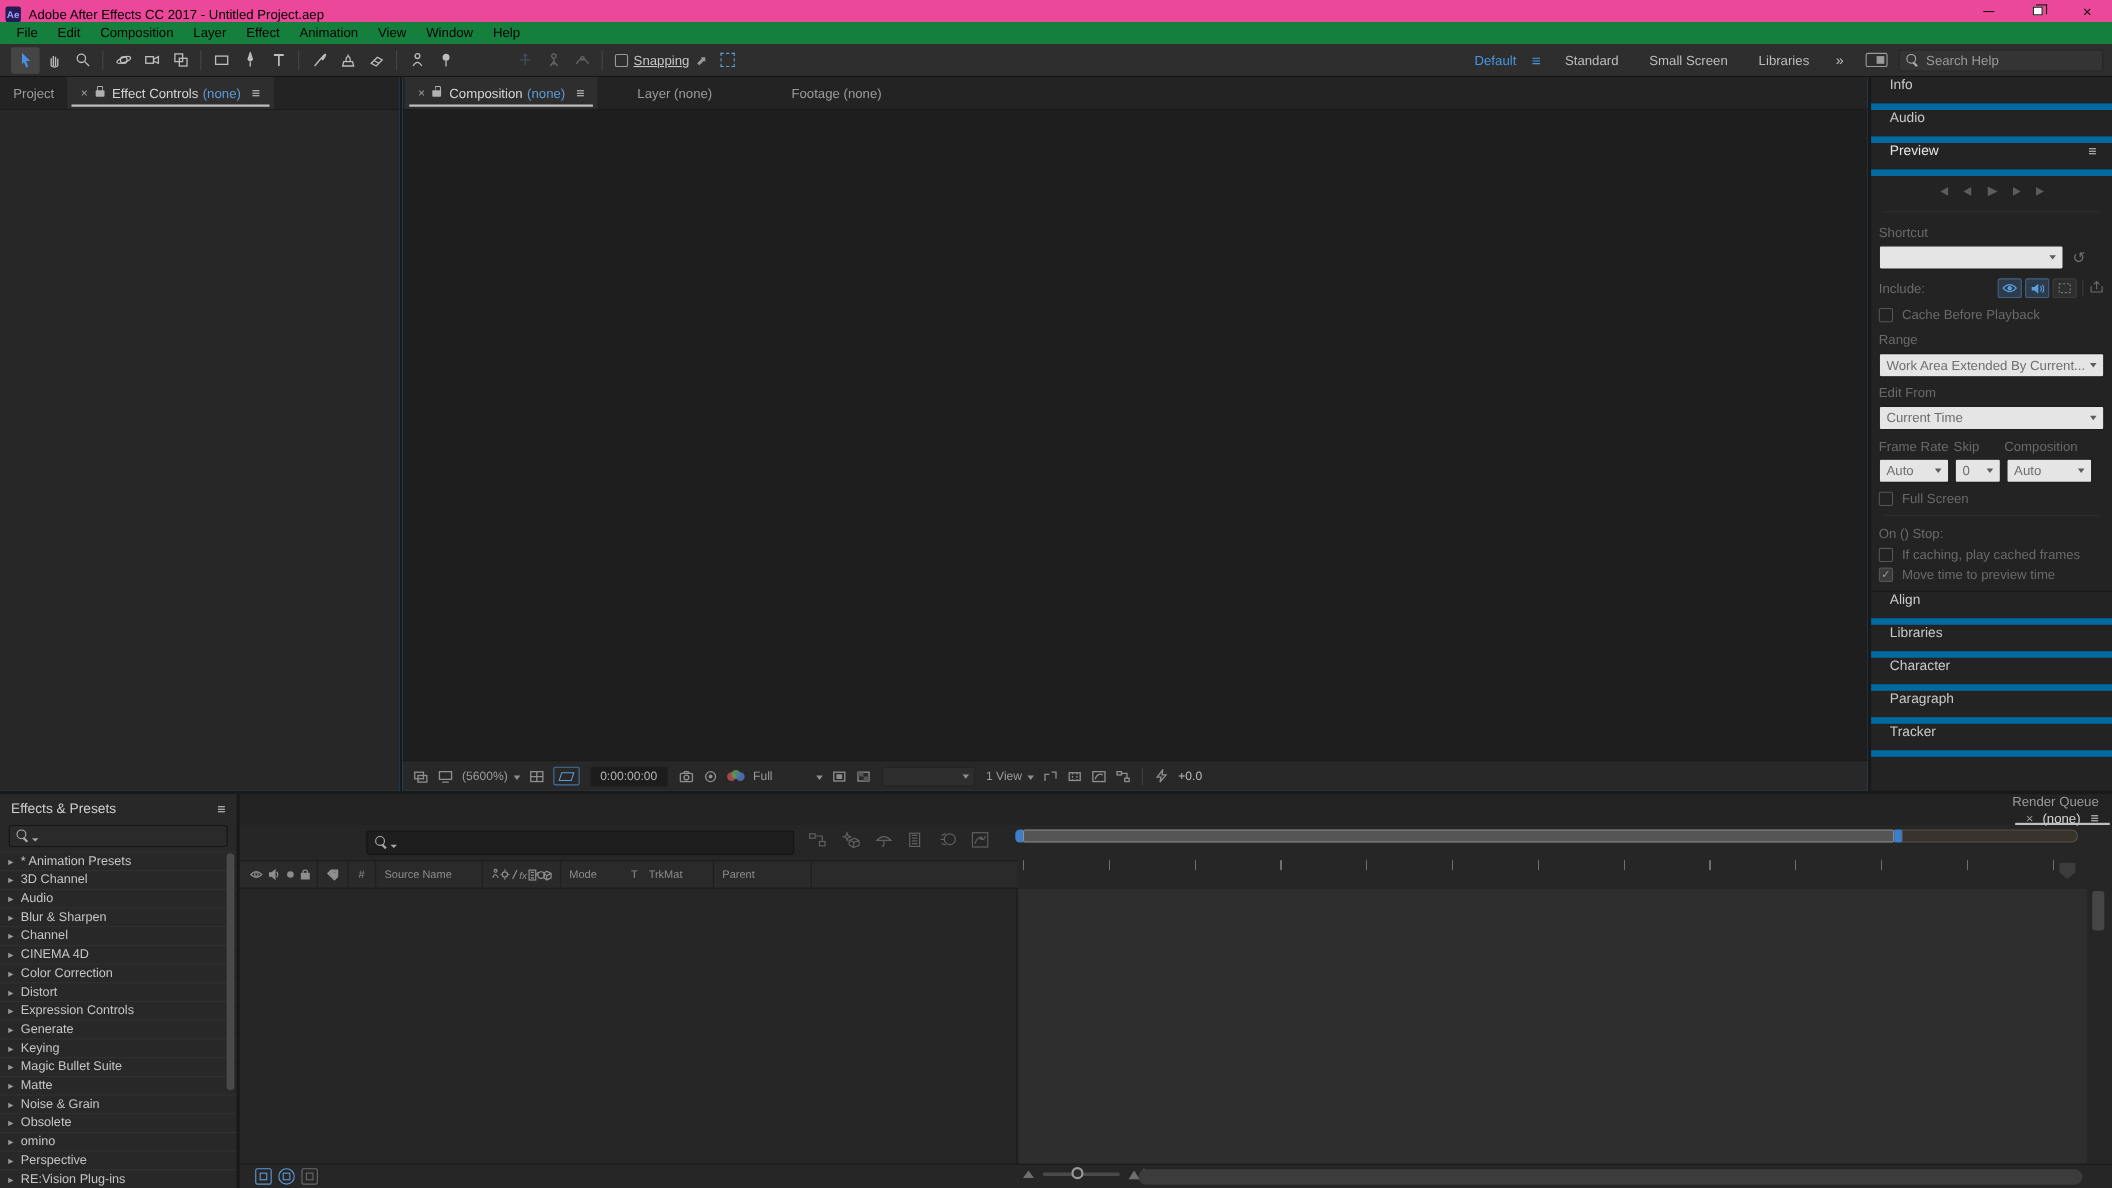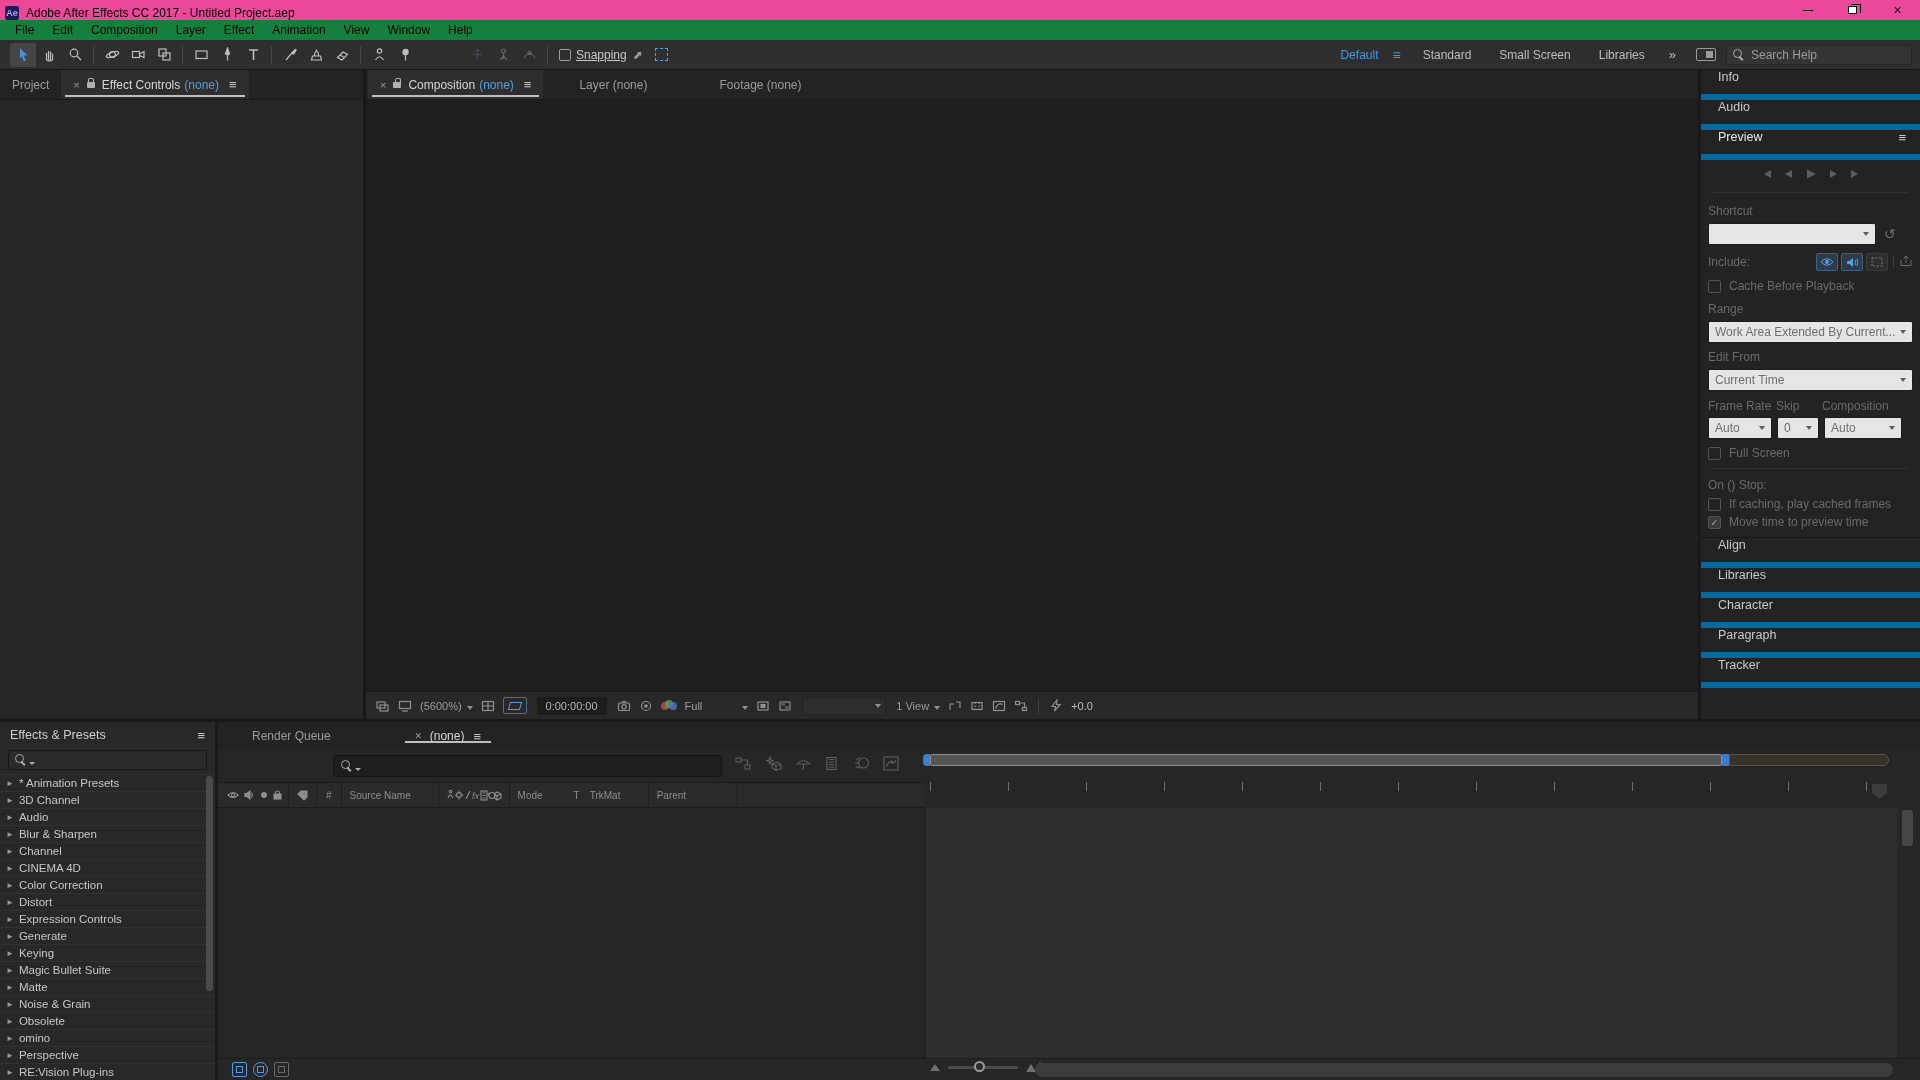--- a/index.html
+++ b/index.html
@@ -107,21 +107,21 @@
   .ep-search { margin:2px 8px 4px; height:20px; background:#2a2a2a; border:1px solid #151515; border-radius:3px; display:flex; align-items:center; padding-left:6px; }
   .searrow { width:0;height:0;border-left:3px solid transparent;border-right:3px solid transparent;border-top:3.5px solid #aaa; margin-left:2px; margin-top:6px; }
   .ep-list { position:relative; }
   .ep-row { height:17px; display:flex; align-items:center; border-top:1px solid #313131; padding-left:6px; color:#c6c6c6; font-size:11.5px; }
   .ep-row .exp { color:#9a9a9a; font-size:8px; margin-right:5px; }
   .ep-scroll { position:absolute; right:2px; top:0; width:7px; height:300px; }
   .ep-thumb { position:absolute; right:0; top:2px; width:7px; height:215px; background:#4a4a4a; border-radius:3px; }
 
   
   #panel-tl { left:218px; top:722px; width:1702px; height:358px; background:#262626; }
-  .tl-tabbar { height:28px; background:#232323; display:flex; align-items:center; }
+  .tl-tabbar { height:28px; background:#232323; display:flex; align-items:flex-end;flex-direction:column; }
   .tl-tab { display:flex; align-items:center; padding:0 12px; color:#9b9b9b; position:relative; }
   .tl-tab.first { margin-left:22px; }
   .tl-tab.active { color:#d6d6d6; }
   .tl-tab.active::after { content:''; position:absolute; left:2px; right:2px; bottom:1px; height:2px; background:#bfbfbf; }
   .tl-searchrow { position:relative; height:32px; }
   .tl-search { position:absolute; left:115px; top:5px; width:389px; height:22px; background:#1e1e1e; border:1px solid #141414; border-radius:3px; display:flex; align-items:center; padding-left:7px; }
   .tl-btns { position:absolute; left:517px; top:6px; display:flex; gap:13px; }
   .tl-btns svg { stroke:#5f5f5f; fill:none; stroke-width:1.1; }
   .ruler-zone { position:absolute; left:707px; top:0; right:0; height:32px; }
   .playhead-nub { position:absolute; left:-2px; top:4px; width:7px; height:12px; background:#3E7DC9; border-radius:4px 0 0 4px; }

